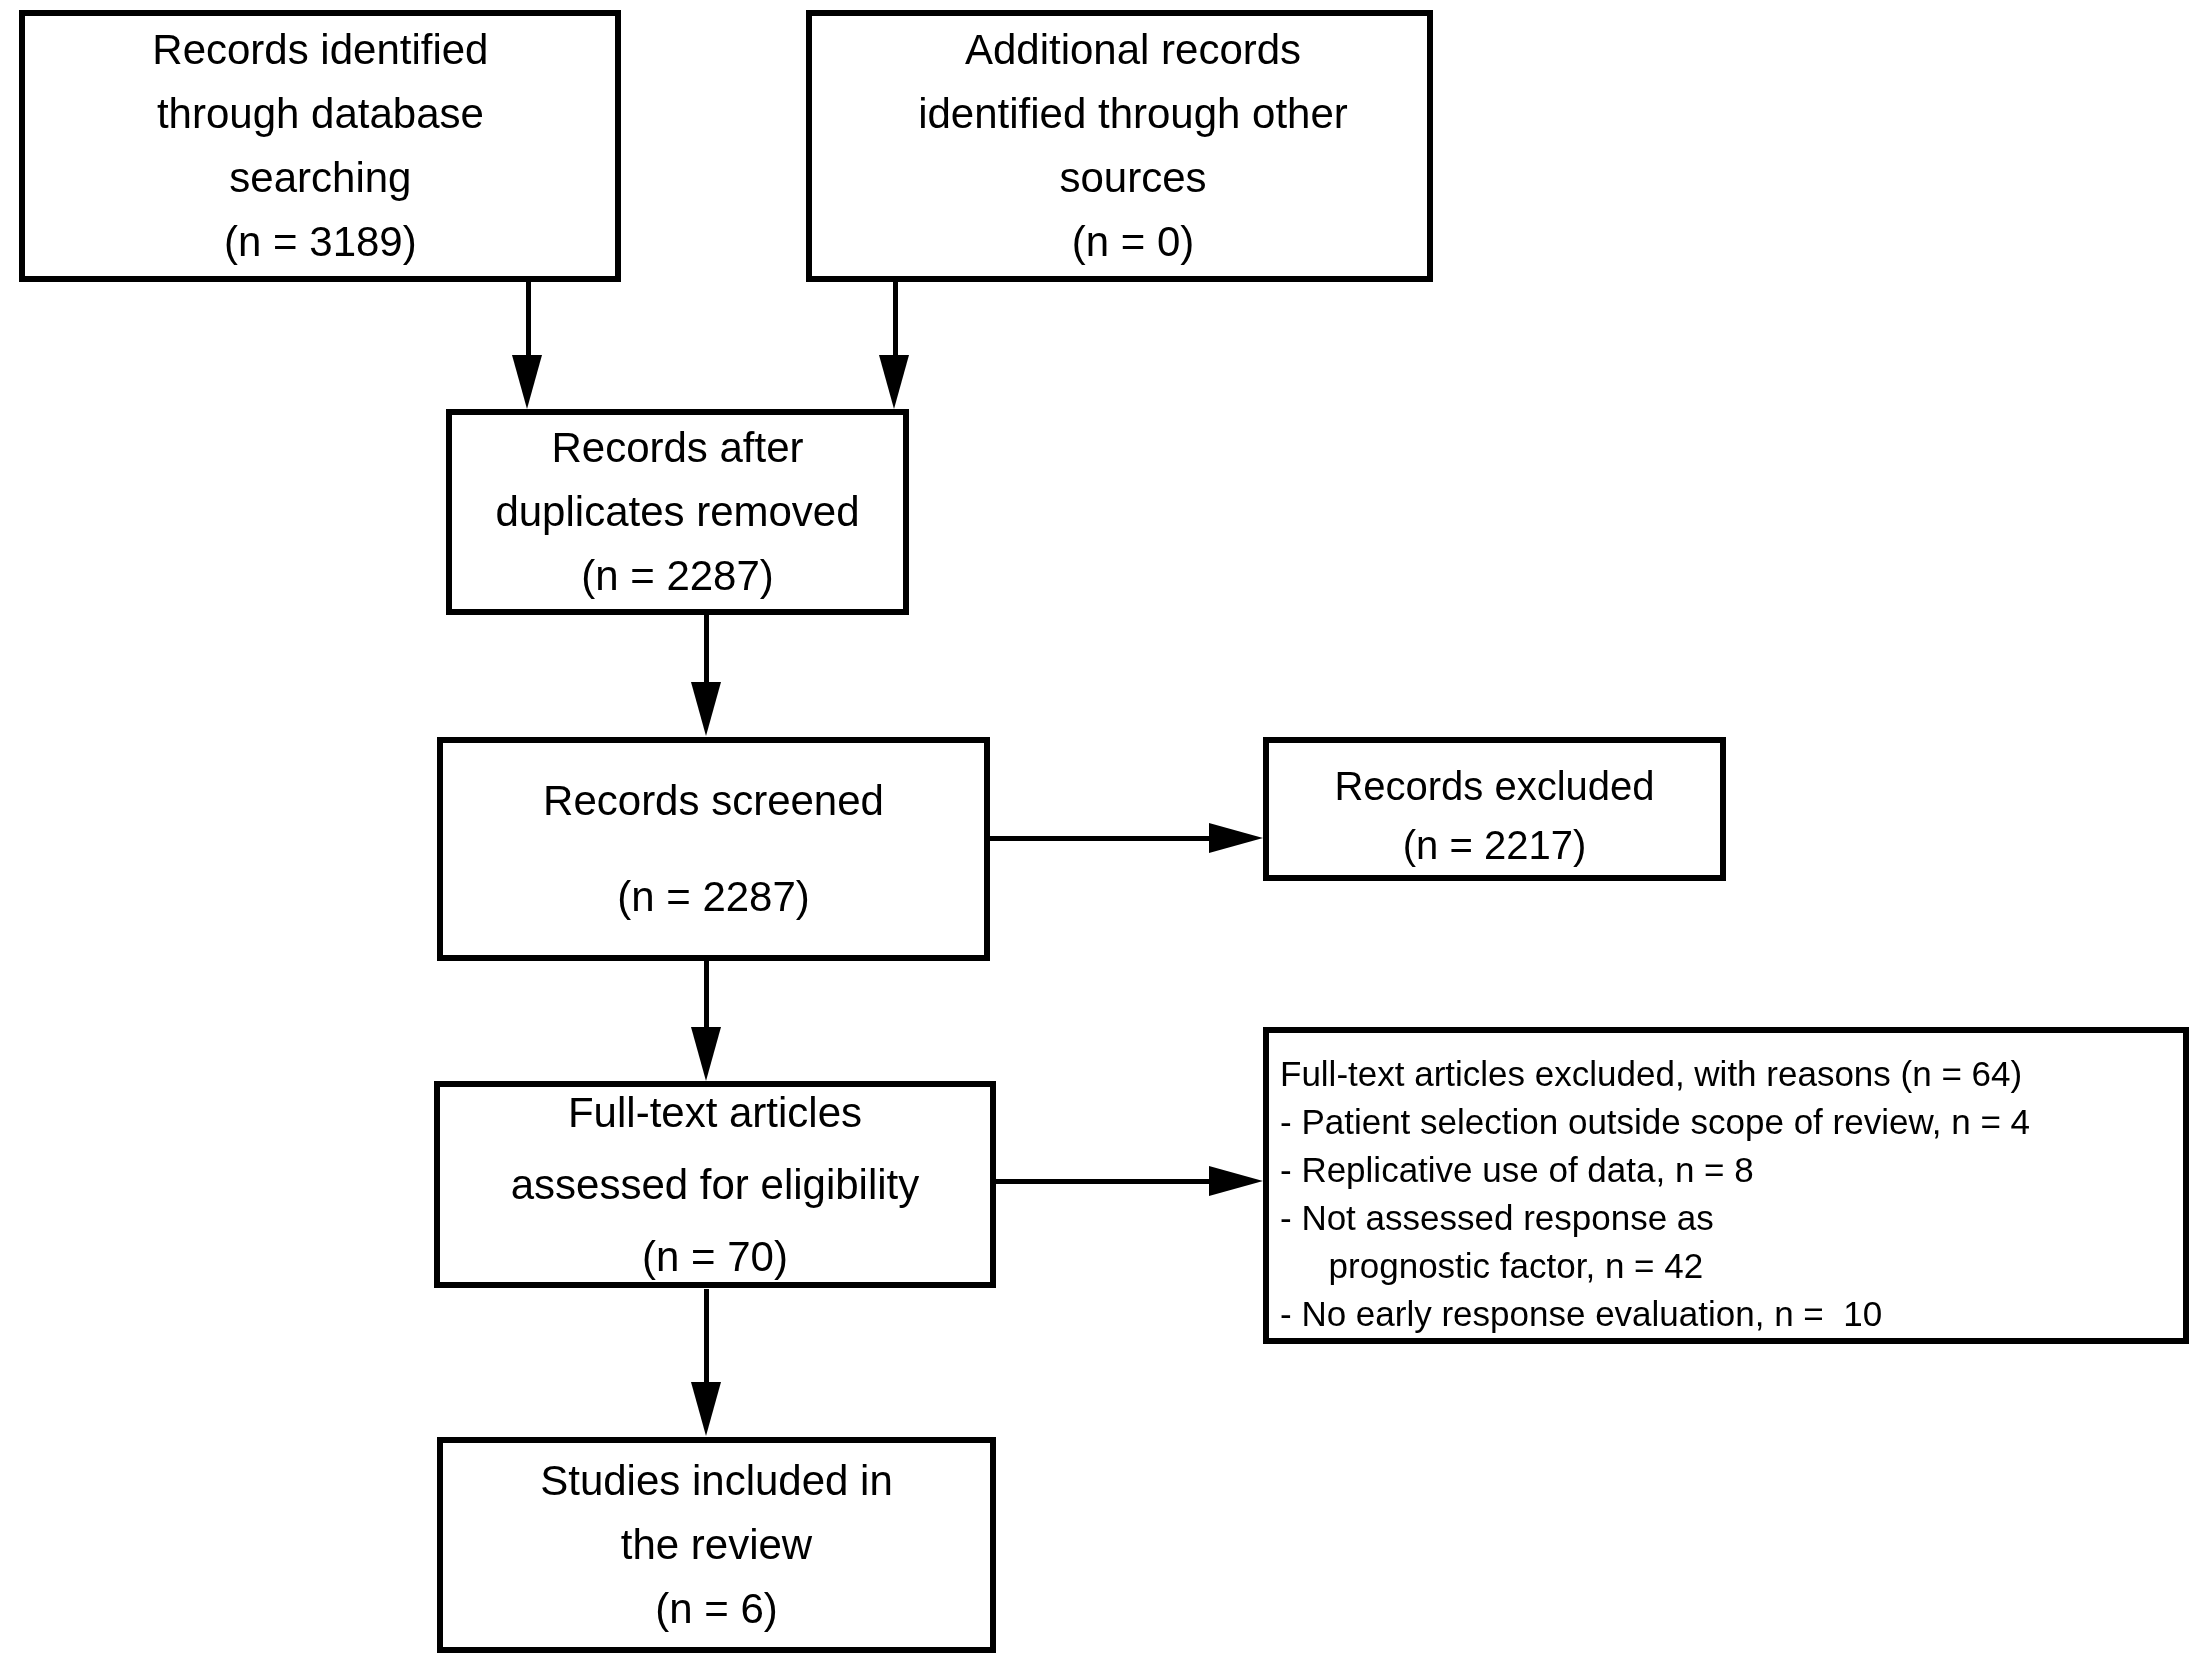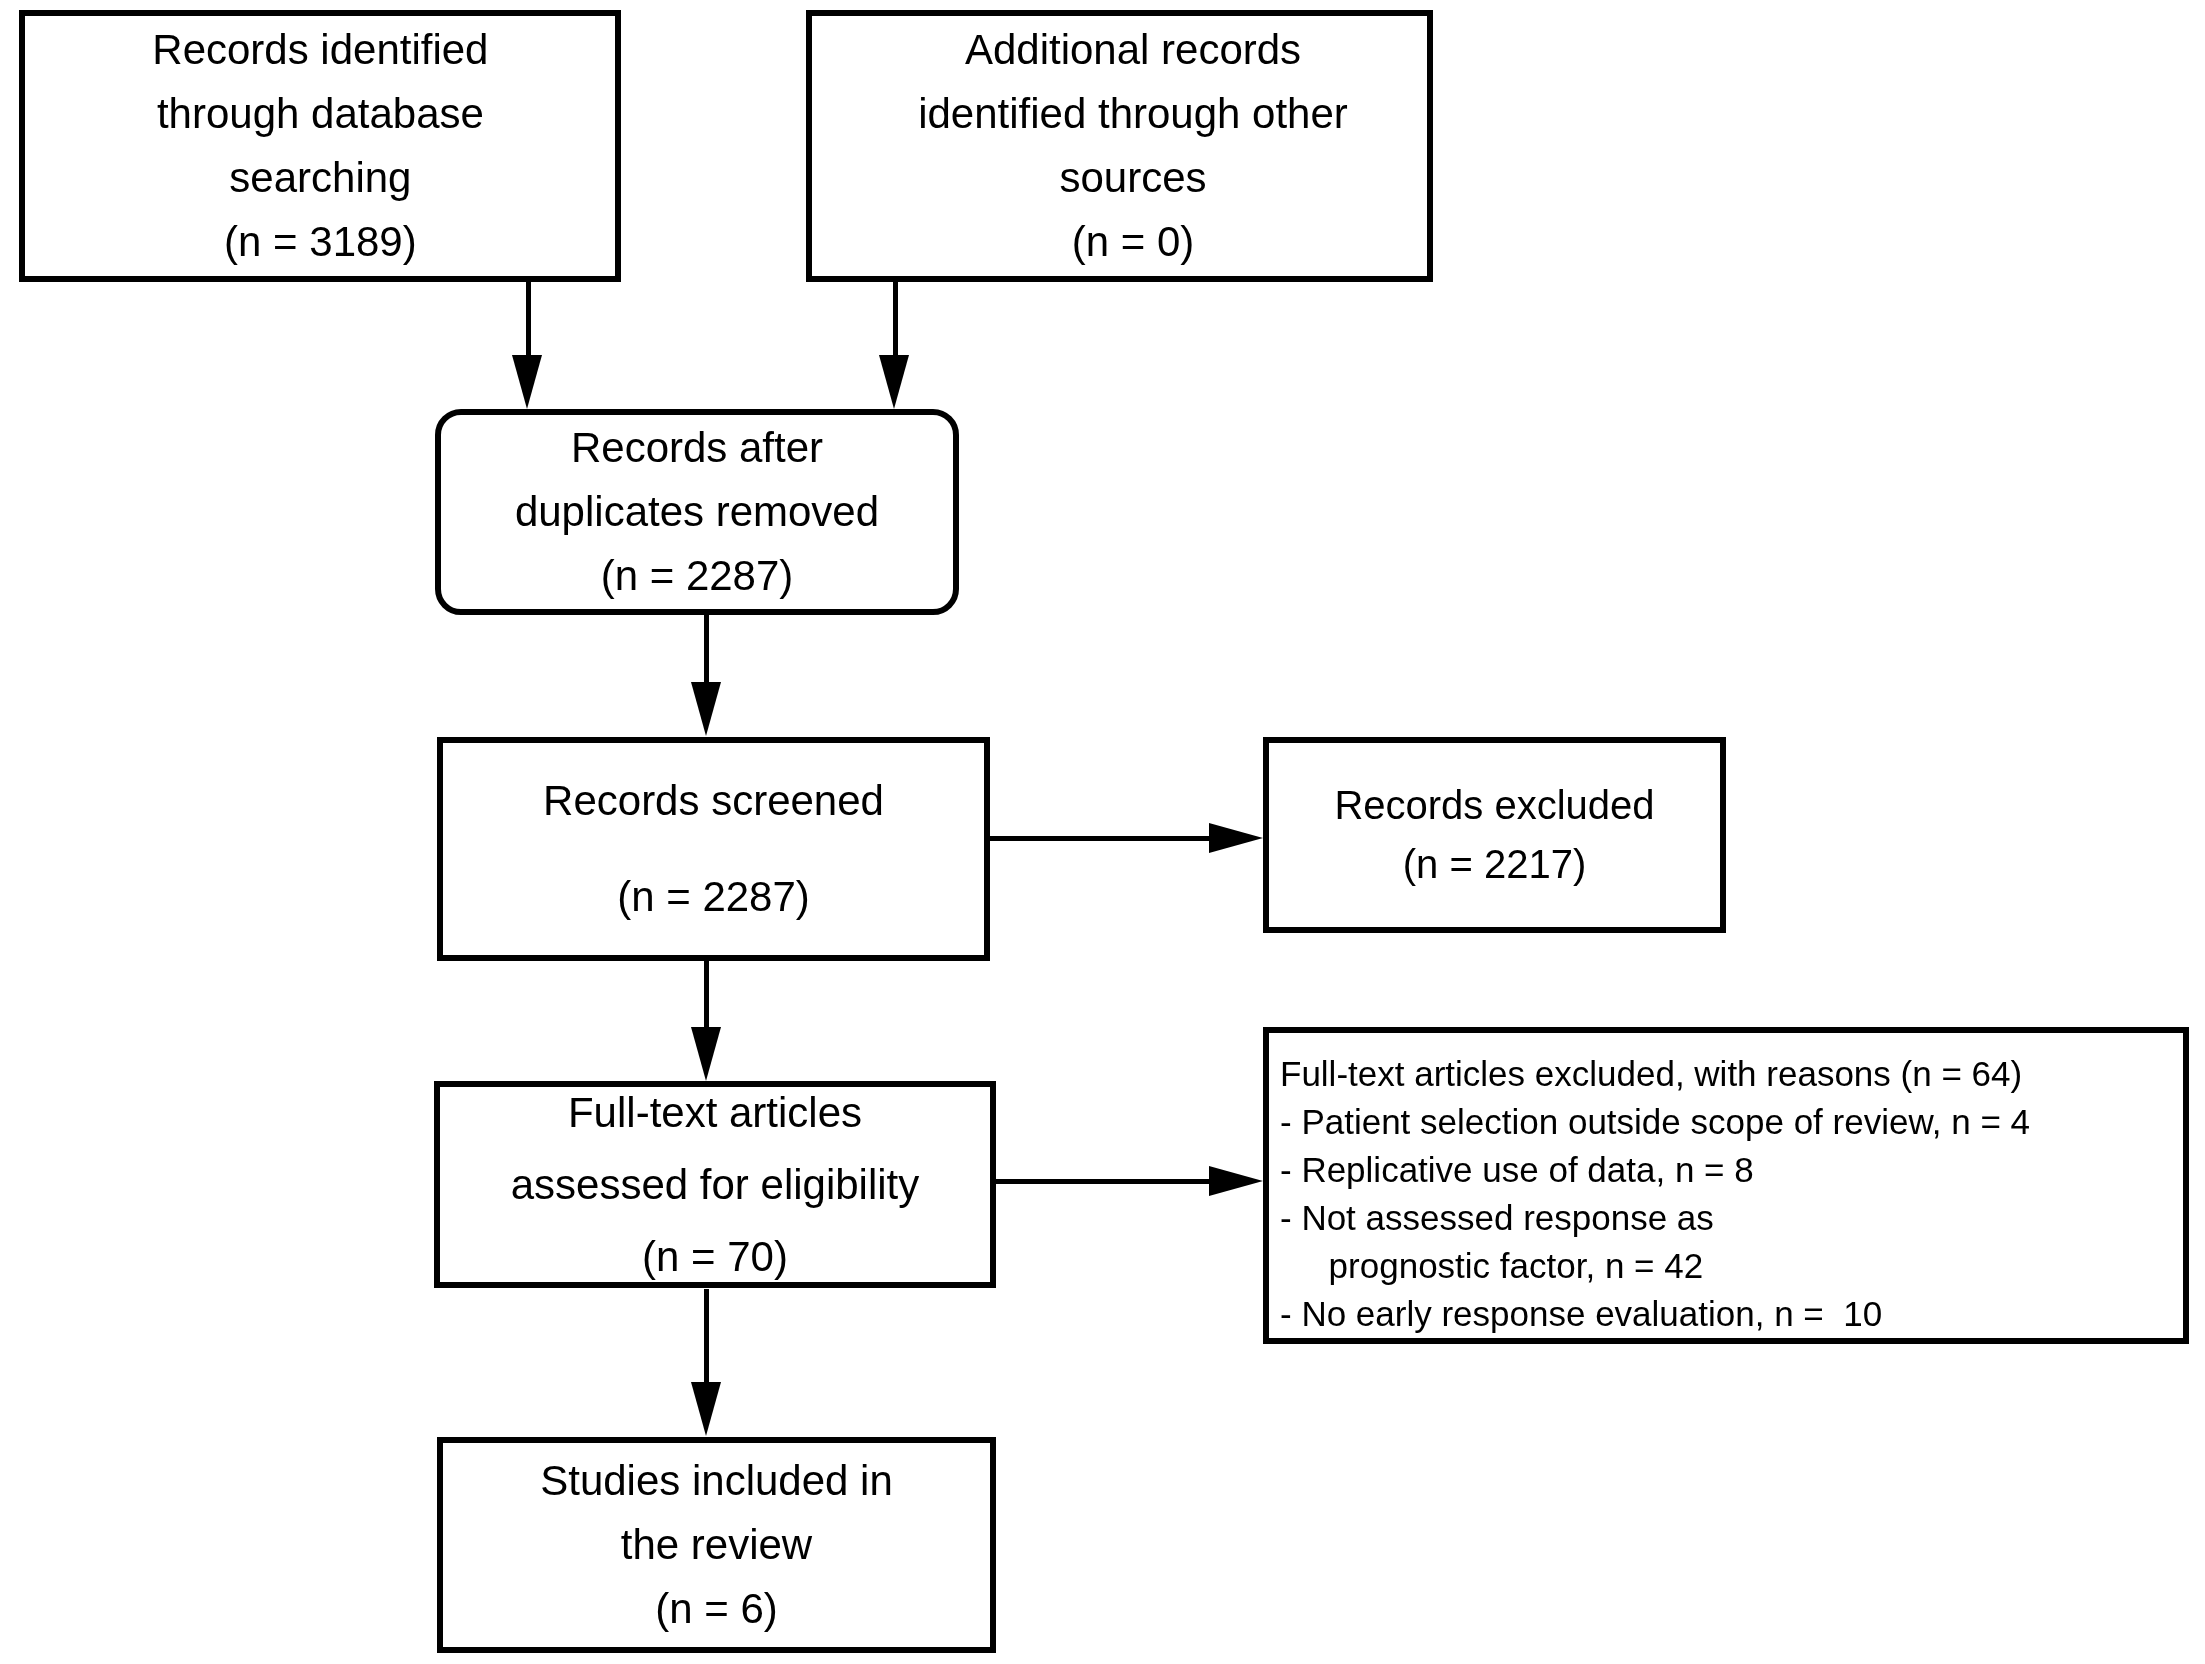--- a/index.html
+++ b/index.html
@@ -29,23 +29,23 @@
     text-align: center;
     white-space: pre;
   }
   .main-box .tline {
     font-size: 42px;
     line-height: 64px;
   }
   
   #box-records-identified   { left: 19.4px;   top: 10px;   width: 602px;  height: 272px; }
   #box-additional-records   { left: 806px; top: 10px;   width: 627px;  height: 272px; padding-left: 27px; }
-  #box-after-duplicates     { left: 435px;  top: 409px;  width: 524px;  height: 206px; border-radius: 26px; }
+  #box-after-duplicates     { left: 446px;  top: 409px;  width: 463px;  height: 206px; }
   #box-records-screened     { left: 437px;  top: 737px;  width: 553px;  height: 224px; gap: 32px; }
-  #box-records-excluded     { left: 1263px; top: 737px;  width: 463px;  height: 196px; }
+  #box-records-excluded     { left: 1263px; top: 737px;  width: 463px;  height: 144px; justify-content: flex-end; }
   #box-fulltext-assessed    { left: 434px;  top: 1081px; width: 562px;  height: 207px; gap: 8px; }
   #box-fulltext-excluded    { left: 1263px; top: 1027px; width: 926px; height: 317px; }
   #box-studies-included     { left: 437px;  top: 1437px; width: 559px;  height: 216px; }
 
   #box-records-excluded .tline {
     font-size: 40px;
     line-height: 59px;
   }
   #box-fulltext-excluded {
     justify-content: flex-end;

